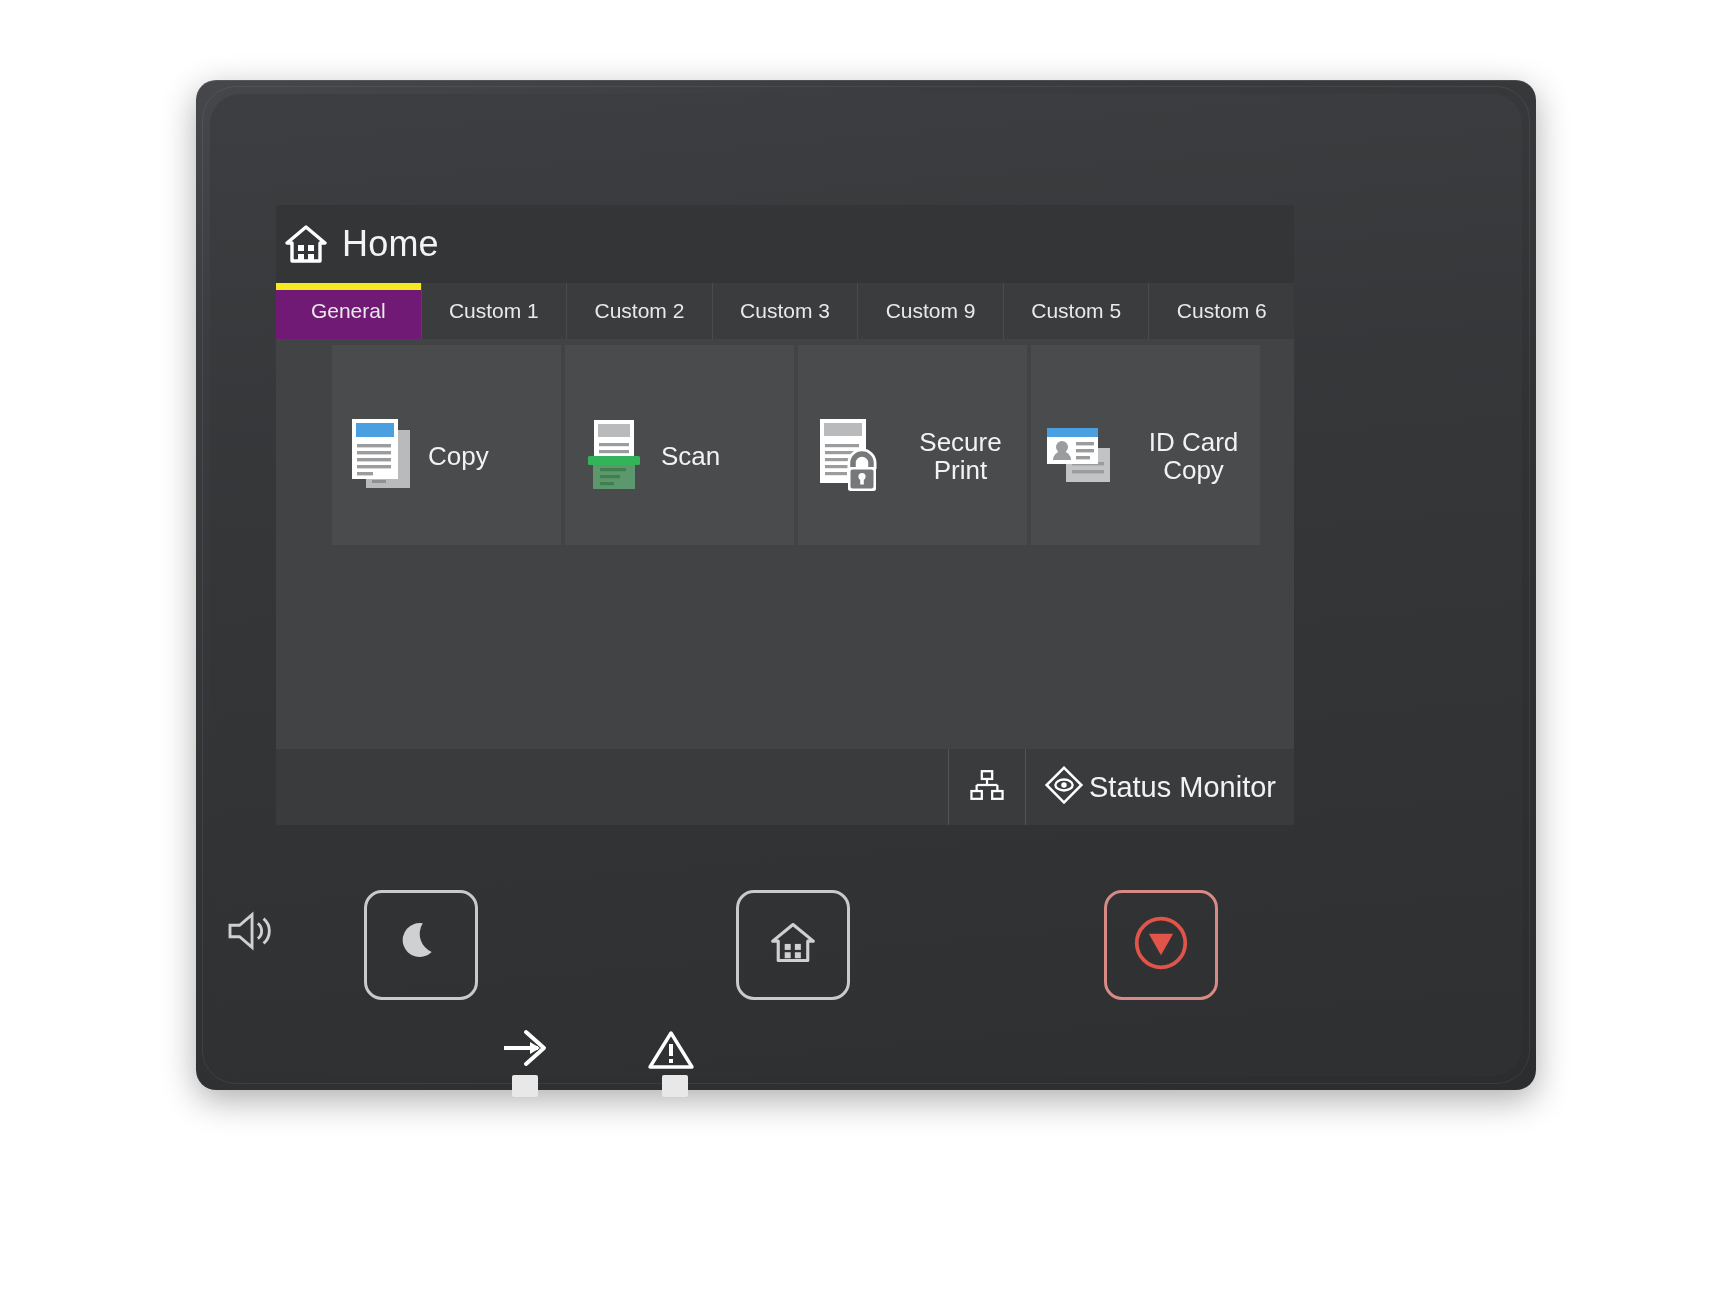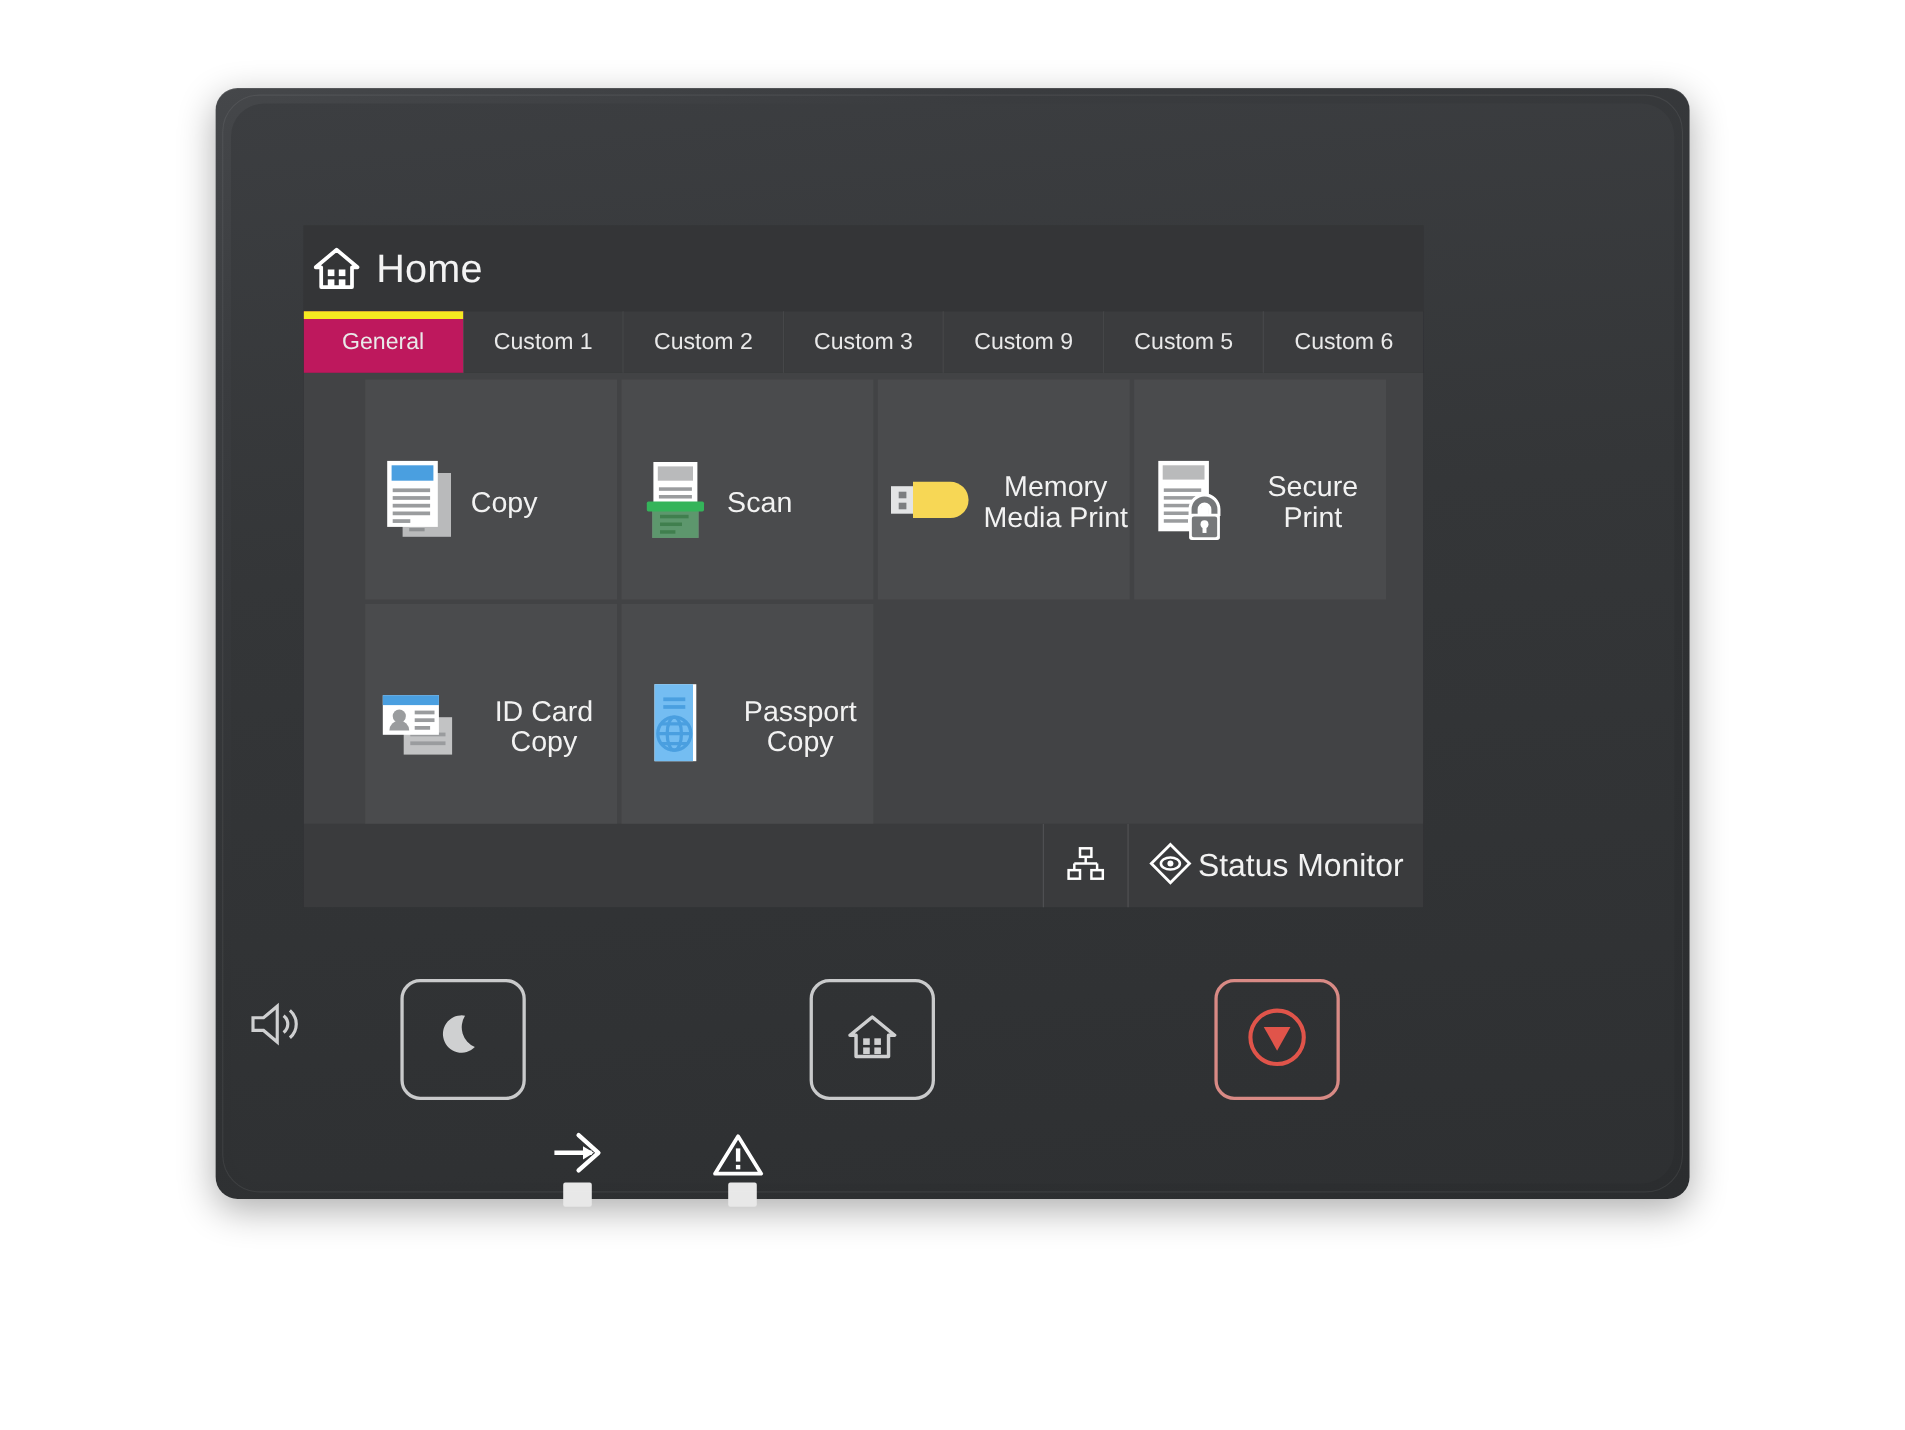--- a/index.html
+++ b/index.html
@@ -37,21 +37,21 @@
 
   
   #tabs{position:absolute;left:0;top:78px;width:100%;height:56px;display:flex;background:#2f3032;}
   .tab{
     position:relative;flex:1 1 0;min-width:0;
     display:flex;align-items:center;justify-content:center;
     color:#e9e9e9;font-size:21px;background:#3b3c3e;
     border-right:1px solid #4a4b4d;box-sizing:border-box;
   }
   .tab:last-child{border-right:none;}
-  .tab.active{background:#be185d;}
+  .tab.active{background:#701a75;}
   .tab.active:before{
     content:"";position:absolute;left:0;right:0;top:0;height:7px;background:#f5ea20;
   }
   .tab-label{white-space:nowrap;overflow:hidden;text-overflow:ellipsis;padding:0 4px;}
 
   
   #tile-area{
     position:absolute;left:0;top:134px;width:100%;height:410px;
     background:#424345;padding:6px 14px 6px 56px;box-sizing:border-box;
   }
@@ -194,31 +194,20 @@
                 <rect x="35" y="62" width="26" height="3.2"></rect>
                 <rect x="35" y="69" width="20" height="3.2"></rect>
                 <rect x="35" y="76" width="14" height="3.2"></rect>
               </g>
               <rect x="23" y="50" width="52" height="9" rx="1.5" fill="#34b45a"></rect>
             </svg>
           </span>
           <span class="tile-label">Scan</span>
         </div>
 
-        <div class="tile">
-          <span class="tile-icon">
-            <svg viewBox="0 0 96 96" width="96" height="96">
-              <rect x="12" y="36" width="22" height="25" fill="#e3e4e5"></rect>
-              <rect x="19" y="41" width="7" height="6" fill="#7c7e80"></rect>
-              <rect x="19" y="51" width="7" height="6" fill="#7c7e80"></rect>
-              <path d="M32 32 h34 a14 14 0 0 1 0 33 h-34 z" fill="#f7d755"></path>
-            </svg>
-          </span>
-          <span class="tile-label"><span>Memory</span><br><span>Media Print</span></span>
-        </div>
 
         <div class="tile">
           <span class="tile-icon">
             <svg viewBox="0 0 96 96" width="96" height="96">
               <rect x="22" y="13" width="46" height="64" fill="#ffffff"></rect>
               <rect x="26" y="17" width="38" height="13" fill="#b9babb"></rect>
               <g fill="#9a9c9e">
                 <rect x="27" y="38" width="34" height="3.2"></rect>
                 <rect x="27" y="45" width="34" height="3.2"></rect>
                 <rect x="27" y="52" width="34" height="3.2"></rect>
@@ -253,40 +242,20 @@
               <g fill="#9a9c9e">
                 <rect x="45" y="36" width="18" height="3.4"></rect>
                 <rect x="45" y="43" width="18" height="3.4"></rect>
                 <rect x="45" y="50" width="14" height="3.4"></rect>
               </g>
             </svg>
           </span>
           <span class="tile-label">ID Card Copy</span>
         </div>
 
-        <div class="tile">
-          <span class="tile-icon">
-            <svg viewBox="0 0 96 96" width="96" height="96">
-              <rect x="30" y="12" width="38" height="70" fill="#ffffff"></rect>
-              <rect x="30" y="12" width="35" height="70" fill="#74bdf2"></rect>
-              <g fill="#4a9fe0">
-                <rect x="38" y="24" width="20" height="3.4"></rect>
-                <rect x="38" y="31" width="20" height="3.4"></rect>
-              </g>
-              <g stroke="#4a9fe0" stroke-width="3" fill="none">
-                <circle cx="48" cy="57" r="15"></circle>
-                <ellipse cx="48" cy="57" rx="6.5" ry="15"></ellipse>
-                <line x1="33" y1="57" x2="63" y2="57"></line>
-                <line x1="36" y1="48" x2="60" y2="48"></line>
-                <line x1="36" y1="66" x2="60" y2="66"></line>
-              </g>
-            </svg>
-          </span>
-          <span class="tile-label">Passport Copy</span>
-        </div>
 
         <div class="tile empty"></div>
         <div class="tile empty"></div>
       </div>
     </div>
 
     <div id="status-bar">
       <div id="statusbar-spacer"></div>
       <div id="lan-cell">
         <span>

